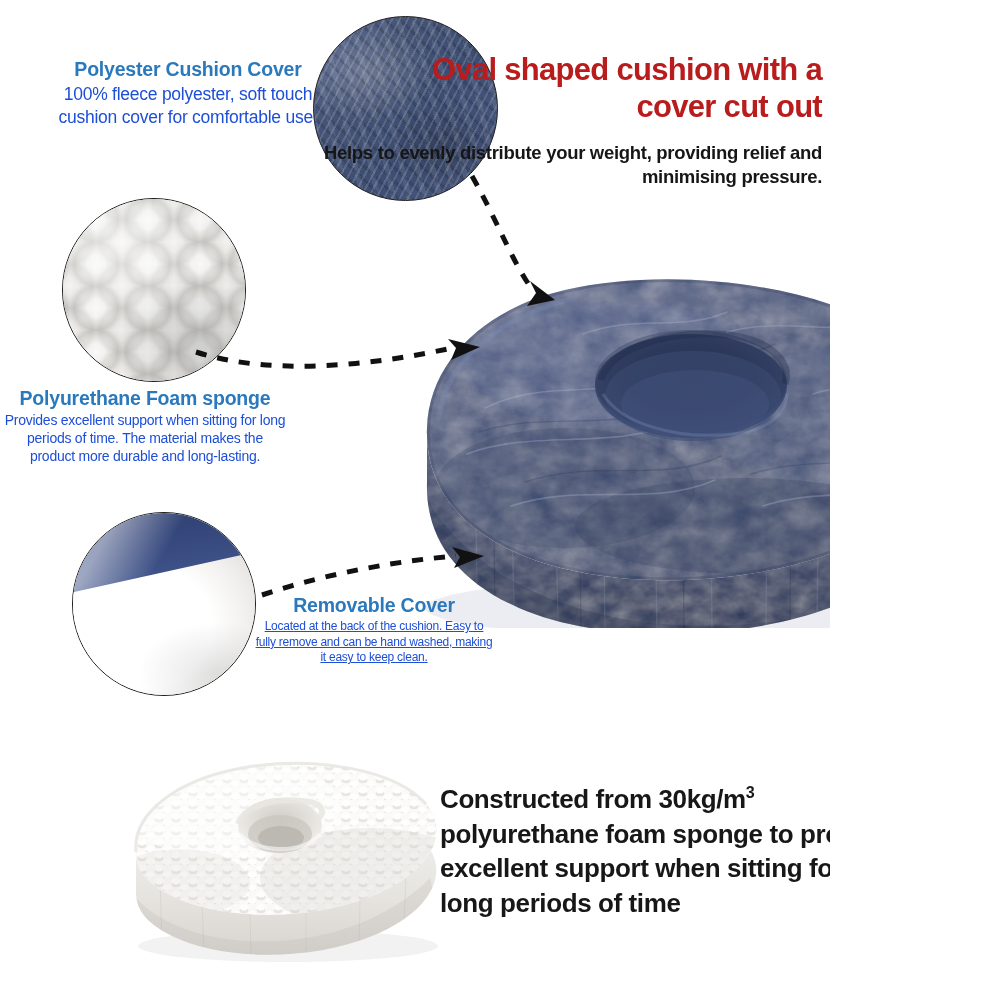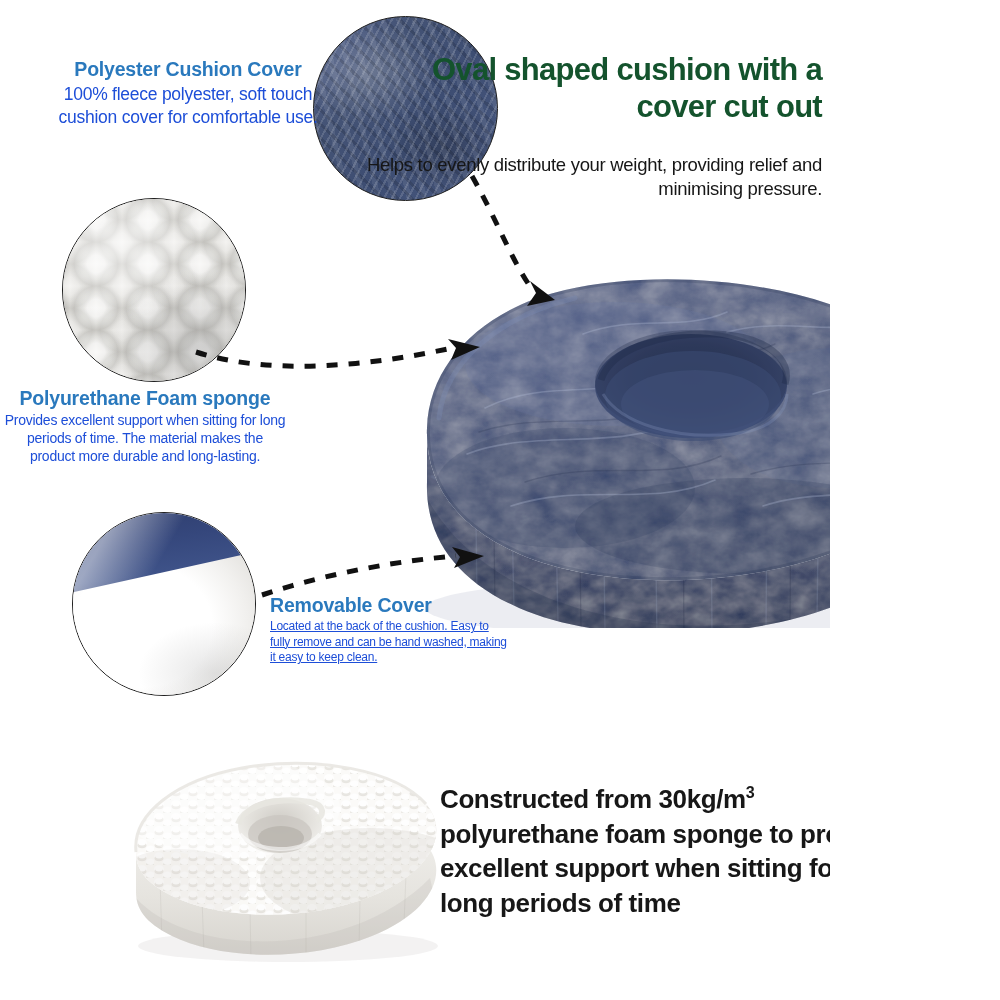--- a/index.html
+++ b/index.html
@@ -45,42 +45,42 @@
 
   
   #callout-foam {
     left: 4px; top: 378px; width: 282px; text-align: center;
   }
   #callout-foam .c-title { font-size: 19.5px; margin-top: 9px; }
   #callout-foam .c-body  { font-size: 14px; }
 
   
   #callout-removable {
-    left: 270px; top: 594px; width: 240px; text-align: left;
+    left: 254px; top: 594px; width: 240px; text-align: center;
   }
   #callout-removable .c-title { font-size: 19.5px; }
   #callout-removable .c-body  { font-size: 12px; text-decoration: underline; }
 
   
   #headline-block {
     position: absolute;
     right: 8px; top: 52px; width: 512px; text-align: right;
   }
   #headline-block .h-title {
-    color: #14532d;
+    color: #b91c1c;
     font-size: 31px;
     font-weight: bold;
     line-height: 1.18;
     letter-spacing: -0.7px;
-    margin: 0 0 28px 0;
+    margin: 0 0 16px 0;
   }
   #headline-block .h-sub {
     color: #161616;
     font-size: 18.5px;
-    font-weight: 400;
+    font-weight: 700;
     line-height: 1.3;
     letter-spacing: -0.3px;
     margin: 0;
   }
 
   
   #bottom-statement {
     position: absolute;
     left: 440px; top: 782px; width: 460px; text-align: left;
     color: #171717;

